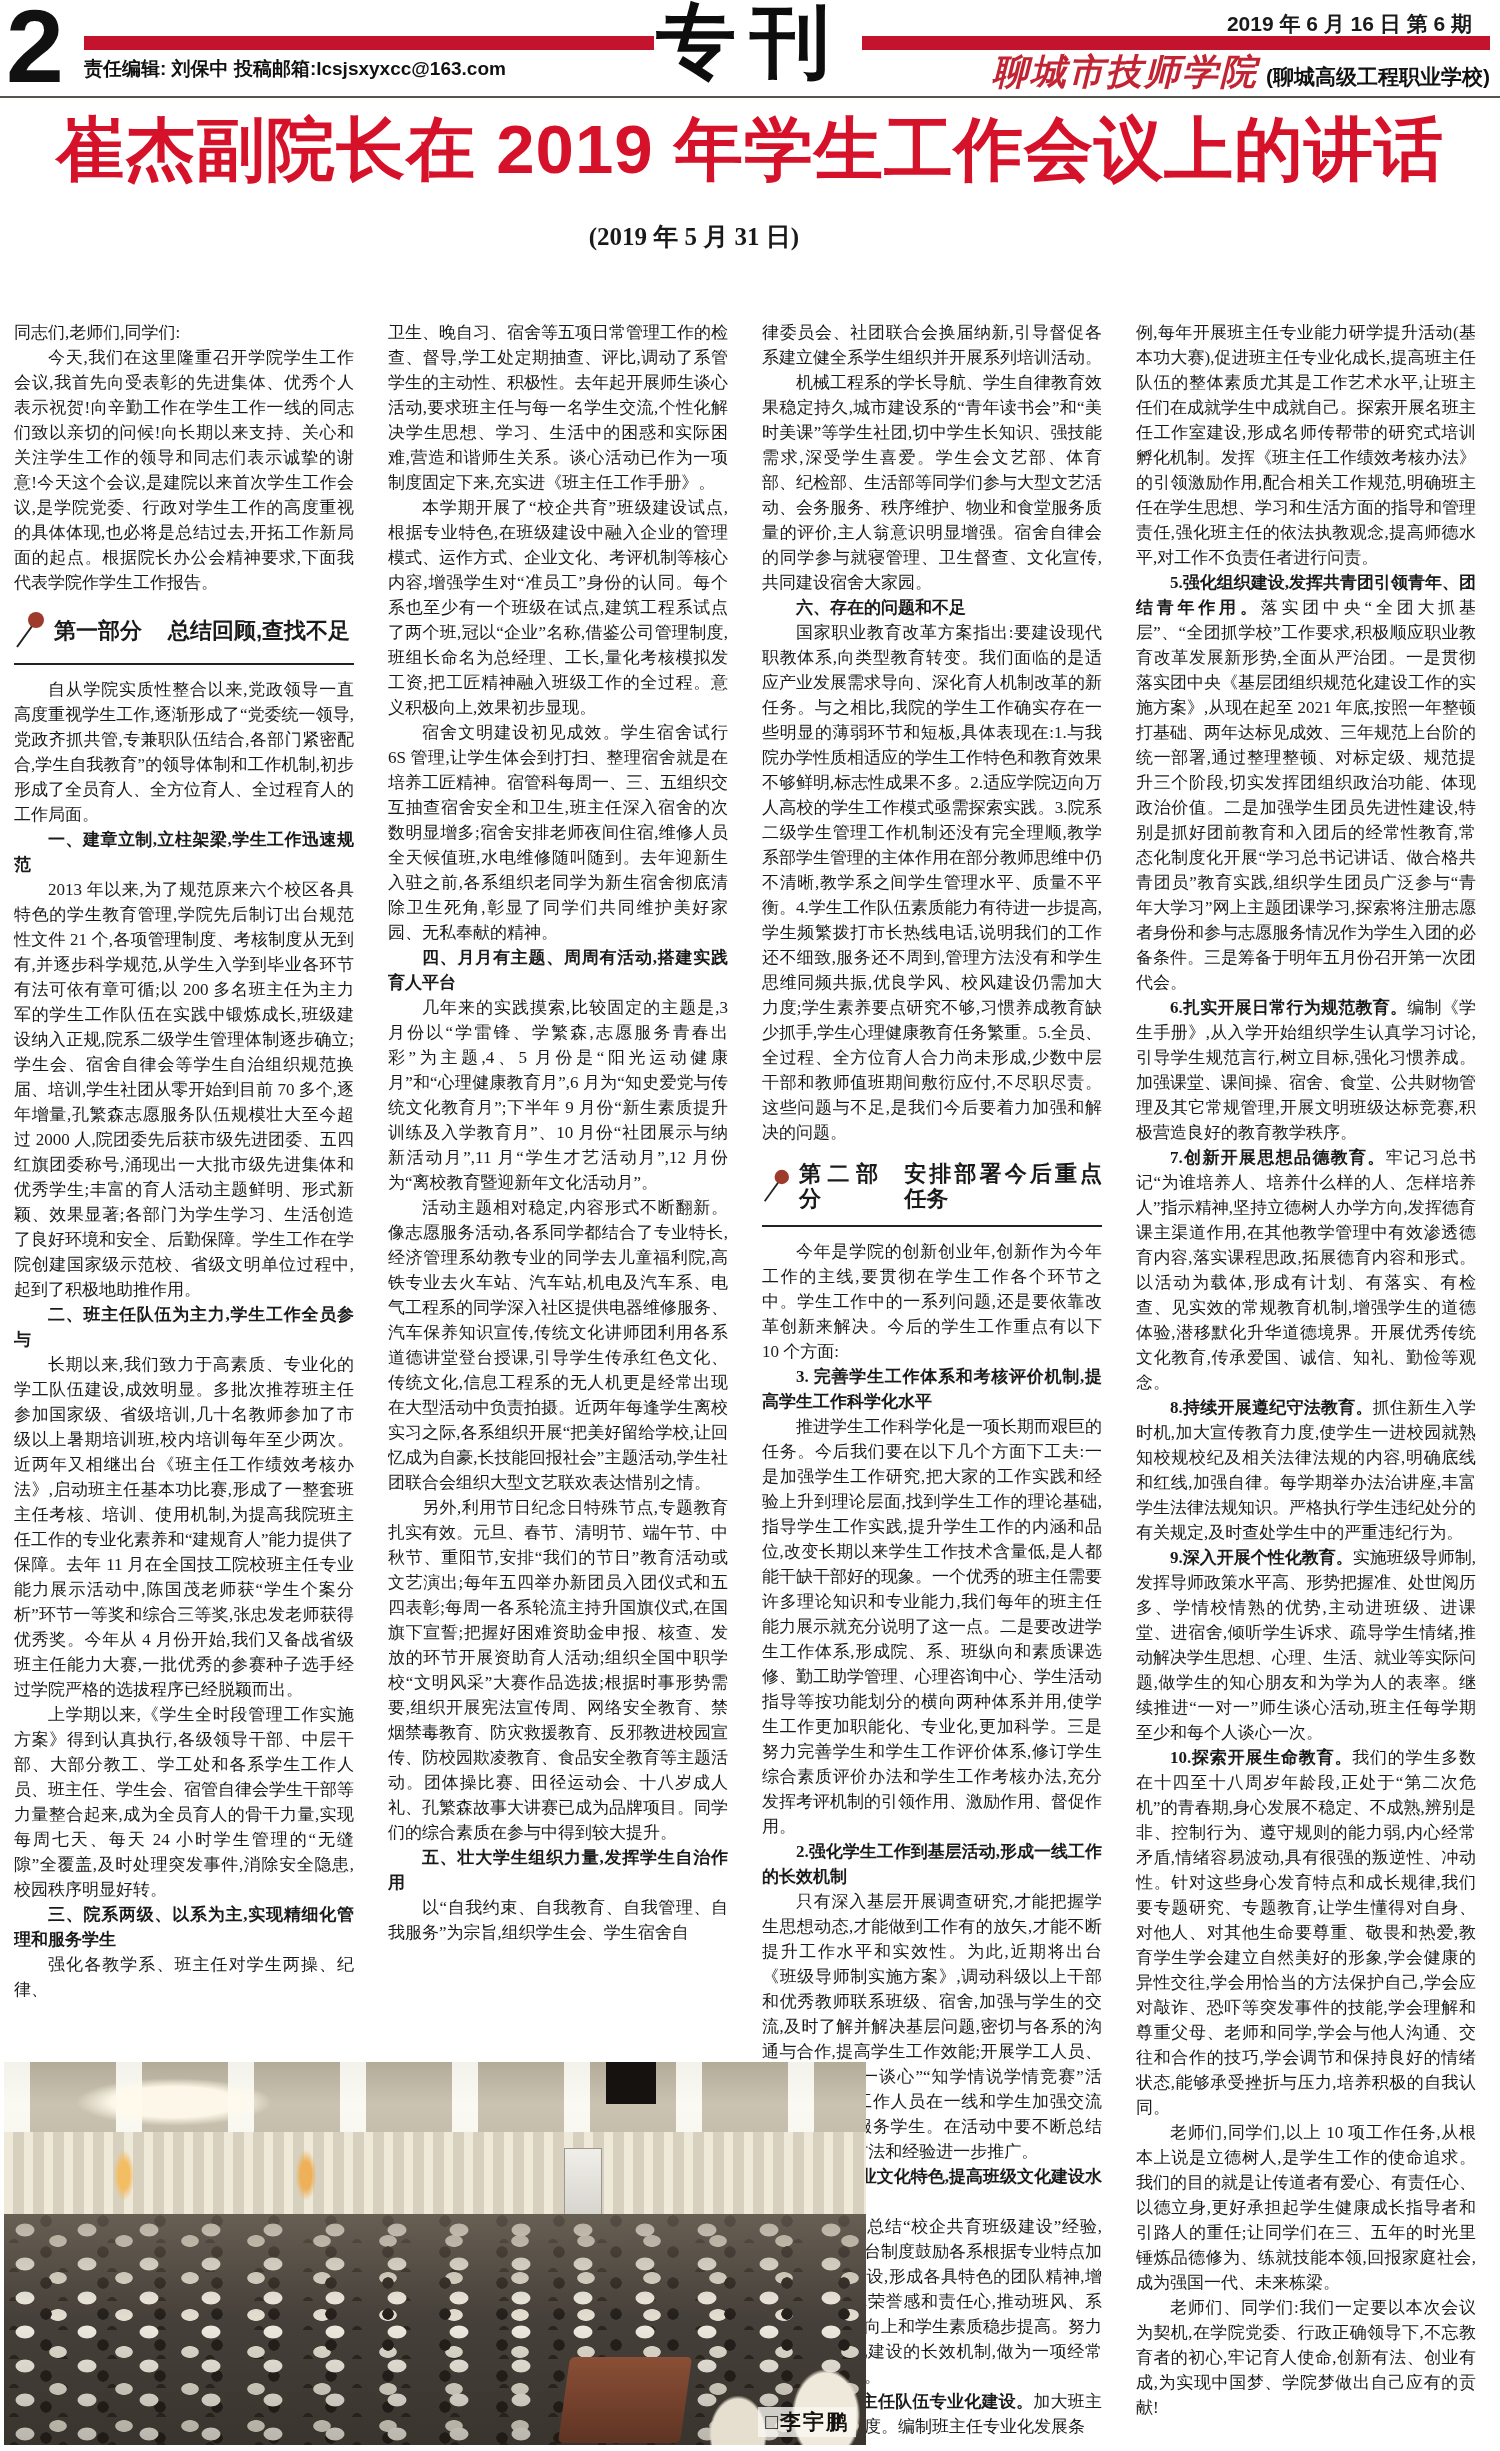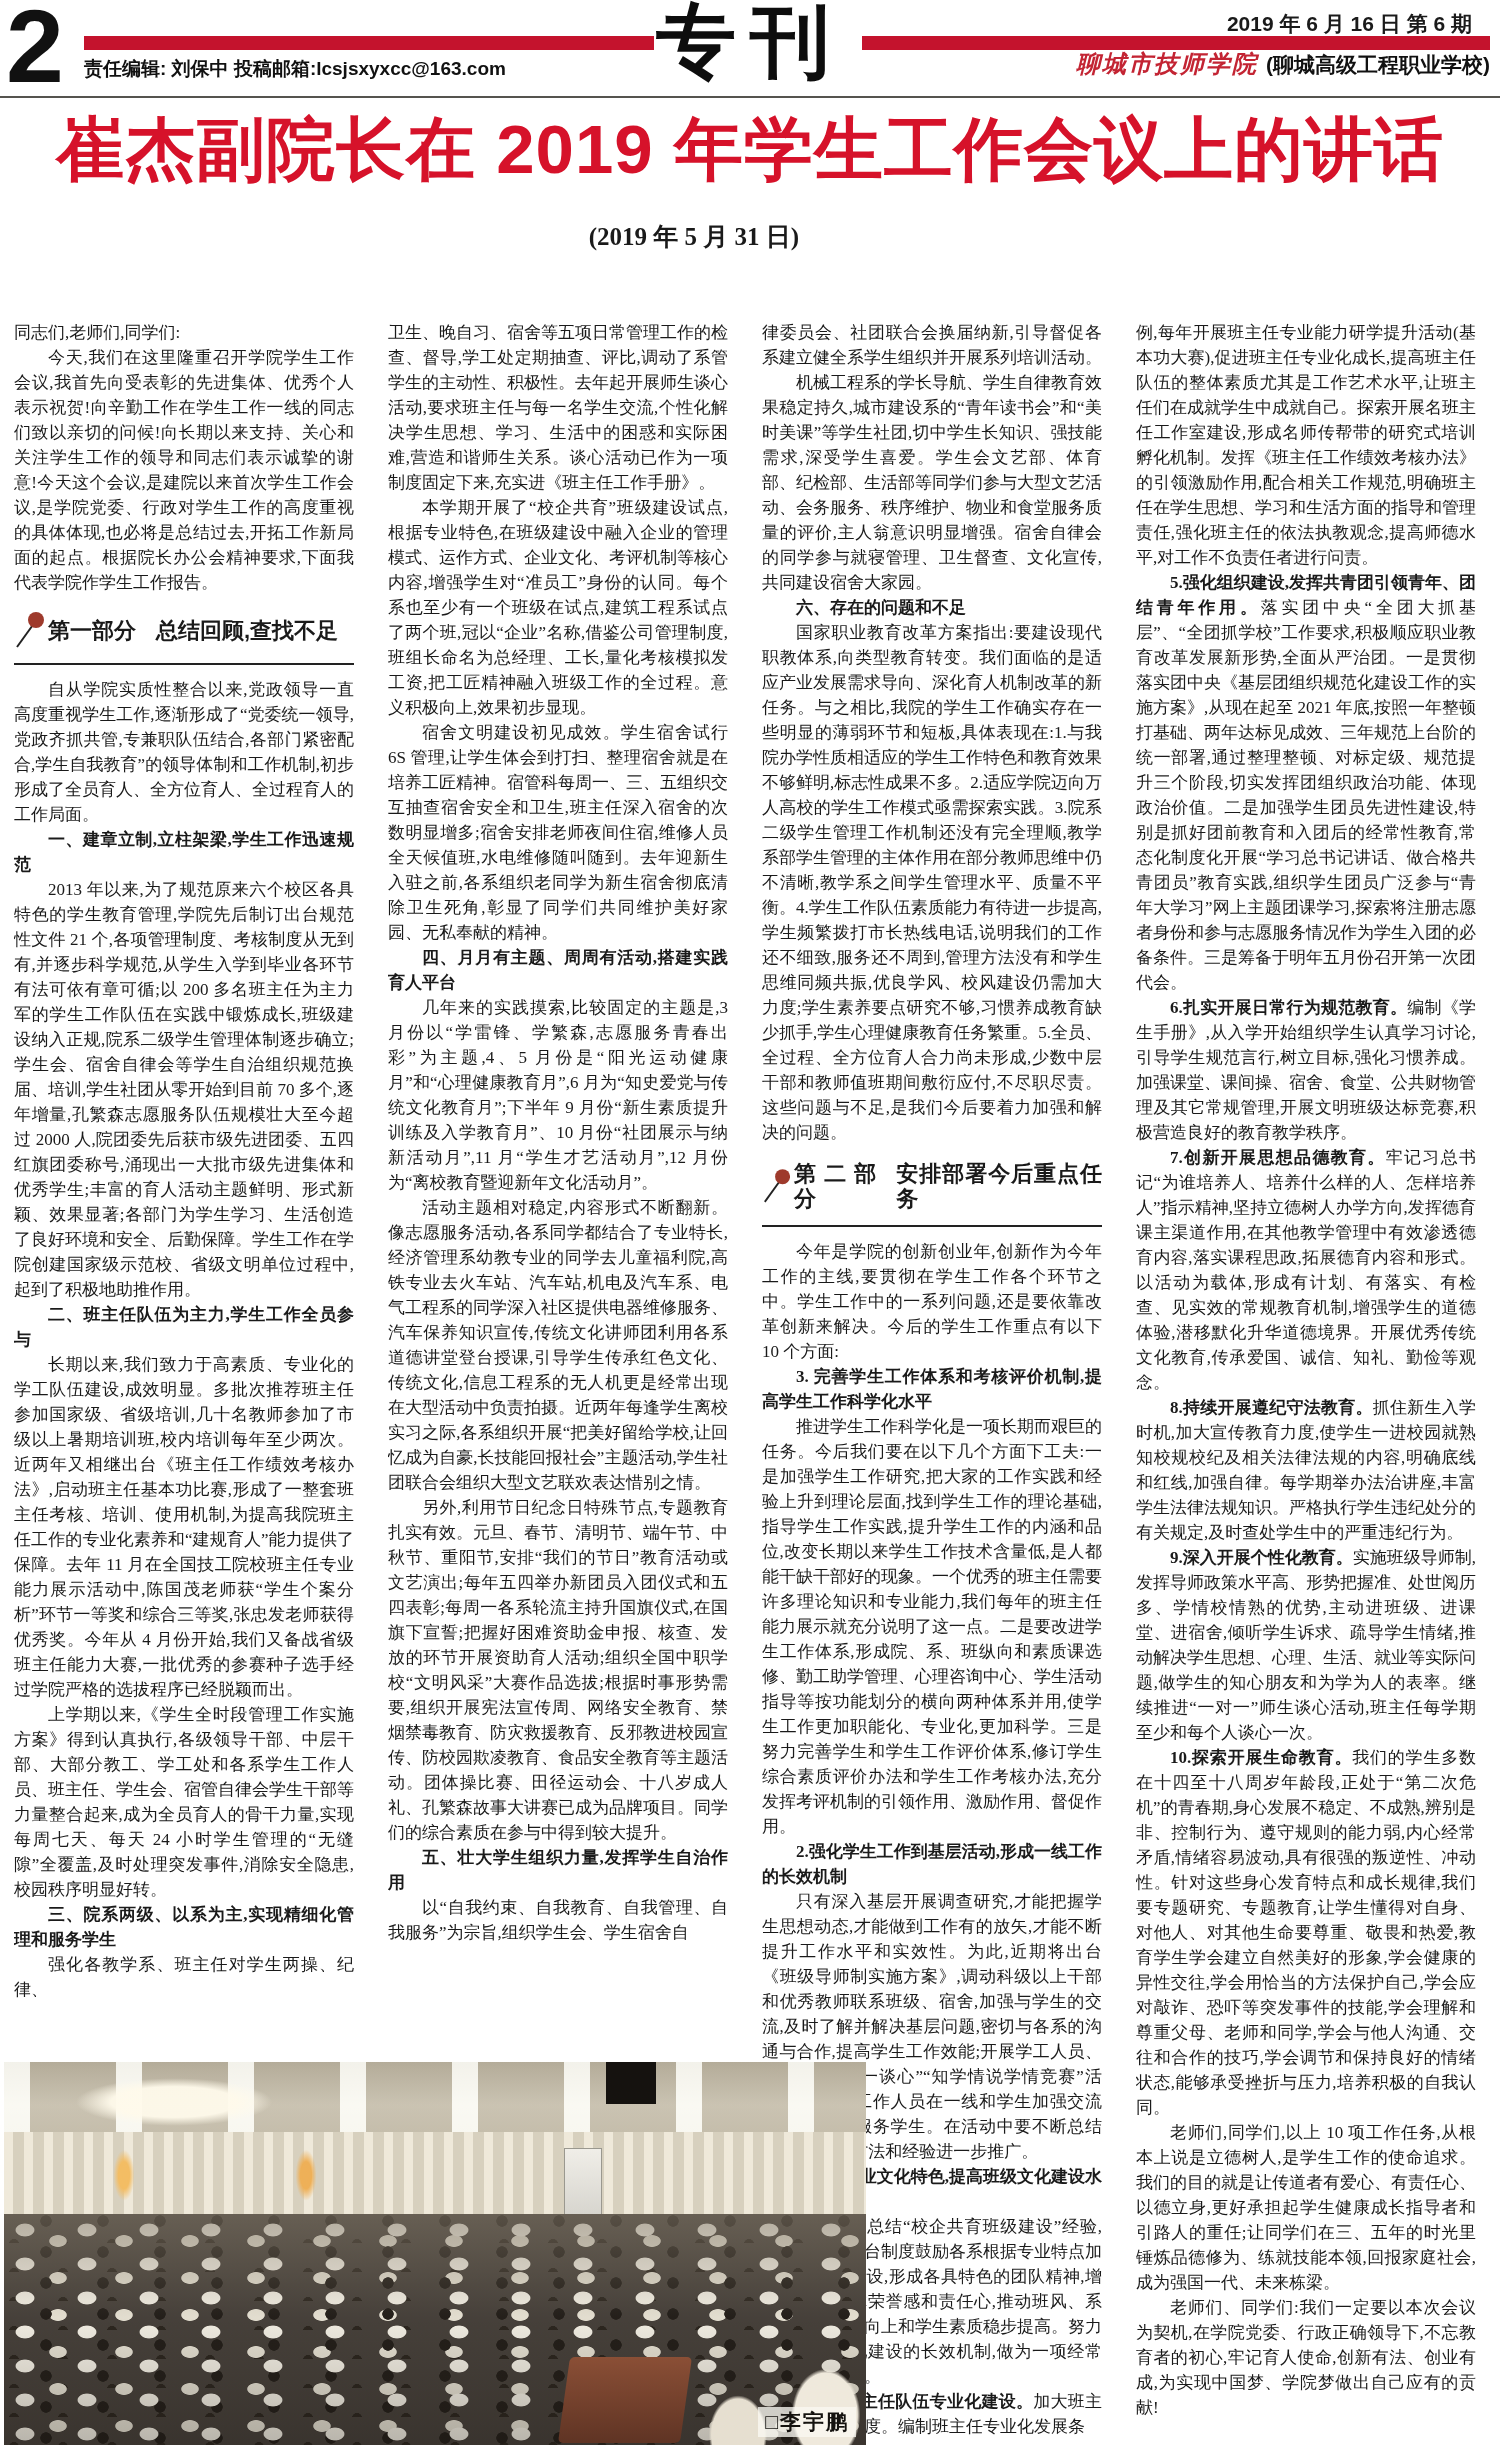--- a/index.html
+++ b/index.html
@@ -12,21 +12,21 @@
   .bar-left{left:84px;top:36px;width:570px;}
   .bar-right{left:862px;top:36px;width:628px;}
   .editor{position:absolute;left:84px;top:56px;font-family:"Liberation Sans","DejaVu Sans",sans-serif;
           font-size:19px;font-weight:700;color:#111;}
   .masthead{position:absolute;left:655px;top:0px;width:190px;text-align:center;
             font-family:"Liberation Sans","DejaVu Sans",sans-serif;font-size:80px;font-weight:900;
             letter-spacing:14px;line-height:1.05;color:#0d0d0d;}
   .dateline{position:absolute;left:1060px;top:10px;width:412px;text-align:right;
             font-family:"Liberation Sans","DejaVu Sans",sans-serif;font-size:21px;font-weight:700;}
   .school{position:absolute;left:760px;top:48px;width:730px;text-align:right;white-space:nowrap;}
-  .school-name{color:var(--brand-red);font-size:24px;font-weight:700;font-style:italic;
+  .school-name{color:var(--brand-red);font-size:36px;font-weight:700;font-style:italic;
                font-family:"Liberation Serif","DejaVu Serif",serif;margin-right:8px;letter-spacing:2px;text-align:center;}
   .school-sub{font-family:"Liberation Sans","DejaVu Sans",sans-serif;font-size:21px;font-weight:700;color:#111;}
   .header-rule{position:absolute;left:0;top:96px;width:1500px;height:2px;background:#55544f;}
   
   .headline{position:absolute;left:0;top:104px;width:1500px;margin:0;text-align:center;
             font-family:"Liberation Sans","DejaVu Sans",sans-serif;font-size:69px;font-weight:900;
             letter-spacing:1px;color:var(--headline-red);}
   .subtitle{position:absolute;left:0;top:220px;width:1388px;text-align:center;
             font-size:25px;font-weight:700;}
   
@@ -35,21 +35,21 @@
   .col-0{left:14px;height:1736px;}
   .col-1{left:388px;height:1736px;}
   .col-2{left:762px;height:2126px;}
   .col-3{left:1136px;height:2126px;}
   .col p{margin:0;}
   .para{text-indent:2em;}
   .cont{text-indent:0;}
   .salutation{font-weight:400;text-indent:0;}
   .subhead{font-weight:700;text-indent:2em;}
   .lead{font-weight:700;}
-  .section-head{display:flex;align-items:center;gap:4px;border-bottom:2px solid #222;
+  .section-head{display:flex;align-items:center;gap:10px;border-bottom:2px solid #222;
                 padding:12px 0 14px;margin:4px 0 12px;
                 font-family:"Liberation Sans","DejaVu Sans",sans-serif;font-size:22px;font-weight:700;}
   .section-part{margin-right:16px;}
   
   .photo{position:absolute;left:4px;top:2062px;width:862px;height:383px;overflow:hidden;background:#f9a8d4;}
   .ph-ceiling{position:absolute;left:0;top:0;right:0;height:78px;
      background-image:
        radial-gradient(ellipse 140px 34px at 170px 40px, rgba(255,250,235,.95) 0 45%, rgba(255,250,235,0) 70%),
        repeating-linear-gradient(90deg, rgba(255,255,250,.85) 0 26px, rgba(186,178,160,.55) 26px 112px),
        linear-gradient(180deg,#aca490,#ded8c8 55%,#cfc8b6);}

